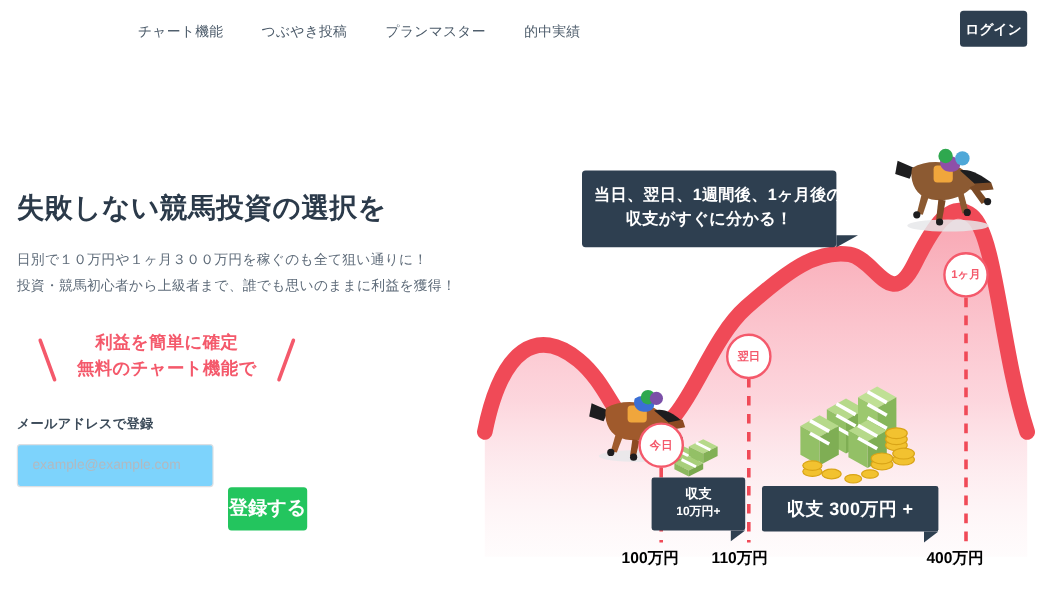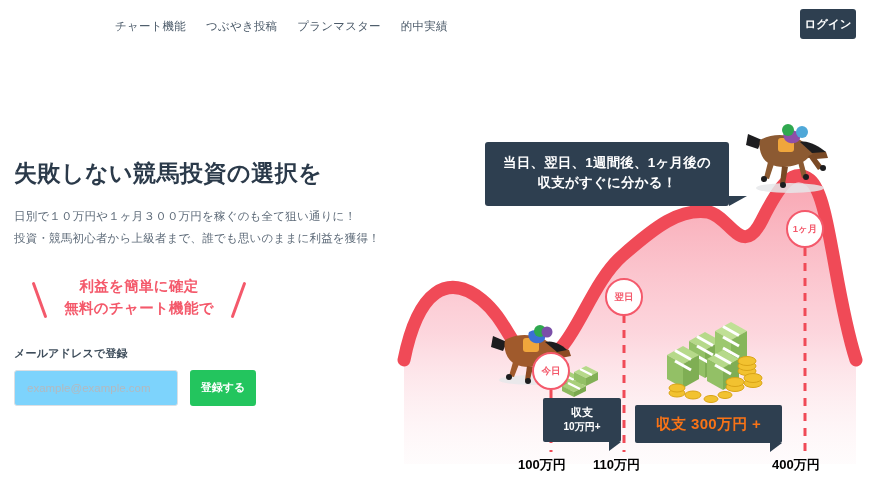--- a/index.html
+++ b/index.html
@@ -15,21 +15,21 @@
   .header {
     position: absolute; top: 0; left: 0; width: 870px; height: 54px;
     background: #ffffff; z-index: 40;
   }
   .brand {
     position: absolute; left: 14px; top: 14px;
     font-size: 20px; font-weight: bold; letter-spacing: .5px;
     color: #2b3a4a;
     font-family: "Liberation Sans", sans-serif;
   }
-  .nav { position: absolute; left: 115px; top: 19px; display: flex; gap: 20px; }
+  .nav { position: absolute; left: 115px; top: 19px; display: flex; gap: 32px; }
   .nav-item {
     font-size: 11.5px; color: #4b5a69; white-space: nowrap;
     cursor: pointer; letter-spacing: .2px;
   }
   .login-btn {
     position: absolute; right: 14px; top: 9px;
     width: 56px; height: 30px;
     background: #2e3f50; color: #fff;
     border: none; border-radius: 3px;
     font-size: 11.5px; font-family: inherit; font-weight: bold;
@@ -70,21 +70,21 @@
   .email-input {
     width: 164px; height: 36px;
     border: 1px solid #dcdfe3; border-radius: 3px;
     padding: 0 12px; font-size: 11.5px; color: #3d4c5a;
     font-family: inherit; background: #7dd3fc; outline: none;
   }
   .email-input::placeholder { color: #b3b9bf; }
   .submit-btn {
     width: 66px; height: 36px;
     background: #23c55e; color: #fff; border: none; border-radius: 3px;
-    font-size: 11px; font-weight: bold; font-family: inherit; cursor: pointer;
+    font-size: 16px; font-weight: bold; font-family: inherit; cursor: pointer; margin-top: 36px;
   }
 
   
   .illus { position: absolute; left: 390px; top: 60px; width: 480px; height: 440px; z-index: 5; }
   .chart-svg { position: absolute; left: 0; top: 0; width: 480px; height: 440px; }
 
   .badge {
     position: absolute; width: 38px; height: 38px; border-radius: 50%;
     background: #fff; border: 2.5px solid #f4596b;
     display: flex; align-items: center; justify-content: center;
@@ -99,21 +99,21 @@
     position: absolute; font-size: 13px; font-weight: bold; color: #000000;
     white-space: nowrap; z-index: 22;
   }
   .axis-label.a1 { left: 128px; top: 396px; }
   .axis-label.a2 { left: 203px; top: 396px; }
   .axis-label.a3 { left: 382px; top: 396px; }
 
   
   .callout {
     position: absolute; left: 95px; top: 82px;
-    width: 244px; padding: 11px 10px 12px;
+    width: 212px; padding: 11px 10px 12px;
     background: #2e3f50; color: #fff; border-radius: 3px;
     text-align: center; z-index: 30;
   }
   .callout-line { font-size: 13.5px; font-weight: bold; line-height: 1.5; letter-spacing: .2px; white-space: nowrap; }
   .callout::after {
     content: ""; position: absolute; right: -18px; top: 54px;
     border-top: 10px solid #2e3f50;
     border-right: 18px solid transparent;
   }
 
@@ -129,21 +129,21 @@
   .bal-small::after {
     content: ""; position: absolute; right: 0px; bottom: -9px;
     border-left: 12px solid #2e3f50;
     border-bottom: 9px solid transparent;
   }
 
   
   .bal-big {
     position: absolute; left: 245px; top: 345px;
     width: 147px; height: 38px;
-    background: #2e3f50; color: #f97316;
+    background: #2e3f50; color: #ffffff;
     display: flex; align-items: center; justify-content: center;
     z-index: 24; border-radius: 2px;
   }
   .bal-big .txt { font-size: 15px; font-weight: bold; letter-spacing: .3px; white-space: nowrap; }
   .bal-big::after {
     content: ""; position: absolute; right: 0px; bottom: -9px;
     border-left: 12px solid #2e3f50;
     border-bottom: 9px solid transparent;
   }
 

